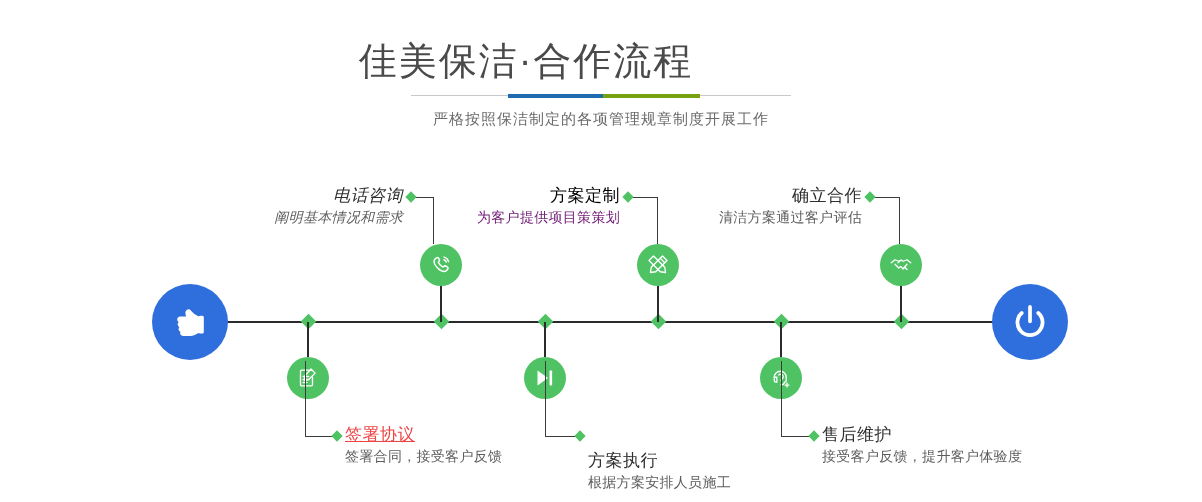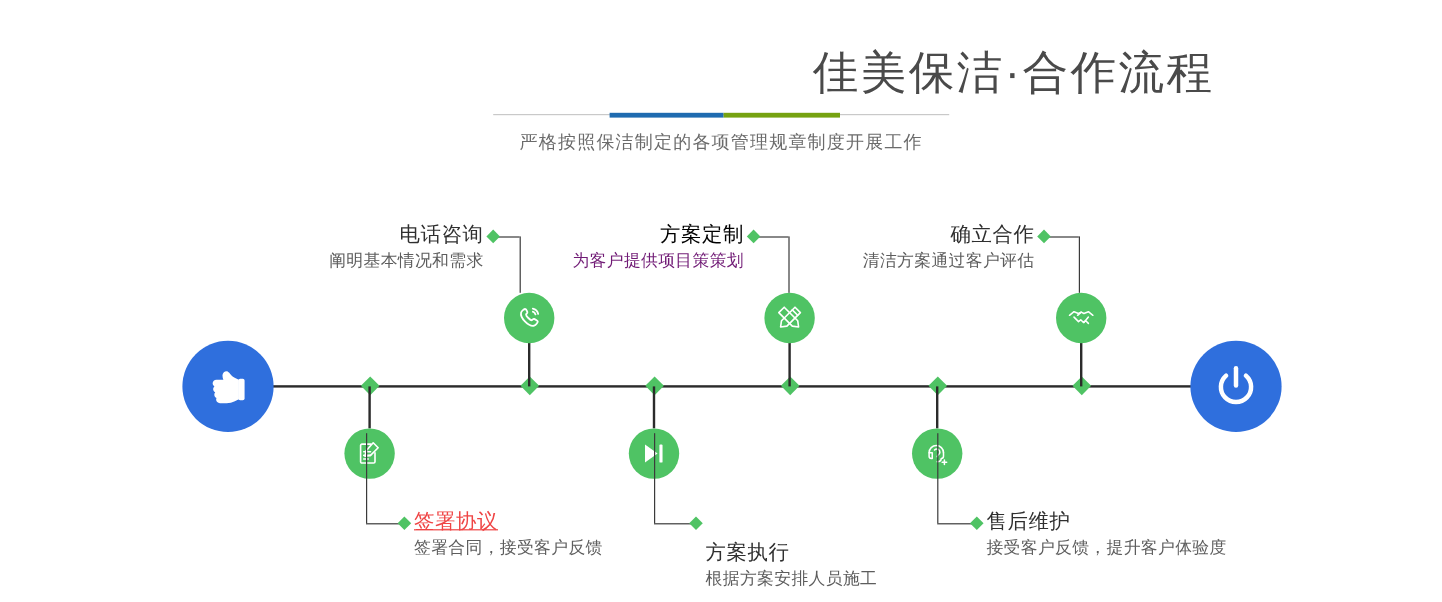--- a/index.html
+++ b/index.html
@@ -8,27 +8,28 @@
     background:#ffffff;
     font-family:"Liberation Sans","DejaVu Sans",sans-serif;
     overflow:hidden;
     position:relative;
   }
   #stage{position:absolute;left:0;top:0;width:1202px;height:502px;}
 
   
   .page-title{
     position:absolute;left:0;top:38px;width:1012px;
-    text-align:right;
+    text-align:center;
     font-size:38px;
     letter-spacing:2px;
     color:#4a4a4a;
     font-weight:500;
     line-height:46px;
     white-space:nowrap;
+    padding-left:20px;
   }
   .divider{
     position:absolute;left:411px;top:94px;width:380px;height:4px;
   }
   .divider .rule{
     position:absolute;left:0;top:1px;width:380px;height:1px;background:#c9c9c9;
   }
   .divider .seg-blue{
     position:absolute;left:97px;top:0;width:95px;height:4px;
   }
@@ -133,21 +134,21 @@
             <path d="M40 18a9 9 0 0 1 6 6"></path>
             <path d="M40 11a16 16 0 0 1 12 12"></path>
           </svg>
         </span>
       </div>
       <div class="elbow">
         <div class="v" style="left: 433px; top: 197px; height: 47px;"></div>
         <div class="h" style="left: 411px; top: 197px; width: 22px;"></div>
         <div class="tip" style="background: rgb(79, 195, 100); left: 407px; top: 193px;"></div>
       </div>
-      <div class="lbl top" style="right: 799px; top: 185px;">
+      <div class="lbl top" style="right: 799px; top: 185px; font-style: italic;">
         <div class="t" style="color: rgb(47, 47, 47);">电话咨询</div>
         <div class="d" style="color: rgb(93, 93, 93);">阐明基本情况和需求</div>
       </div>
       <div class="diamond" style="left: 302.5px; top: 315.5px; background: rgb(79, 195, 100);"></div>
       <div class="stem" style="left: 307px; top: 322px; height: 35px; background: rgb(43, 43, 43);"></div>
       <div class="node" style="left: 287px; top: 357px; background: rgb(79, 195, 100);">
         <span>
           <svg width="24" height="24" viewBox="0 0 64 64" fill="none" stroke="#fff" stroke-width="3.6" stroke-linecap="round" stroke-linejoin="round">
             <path d="M44 30v20a3 3 0 0 1-3 3H15a3 3 0 0 1-3-3V14a3 3 0 0 1 3-3h20"></path>
             <line x1="19" y1="28" x2="34" y2="28"></line>

